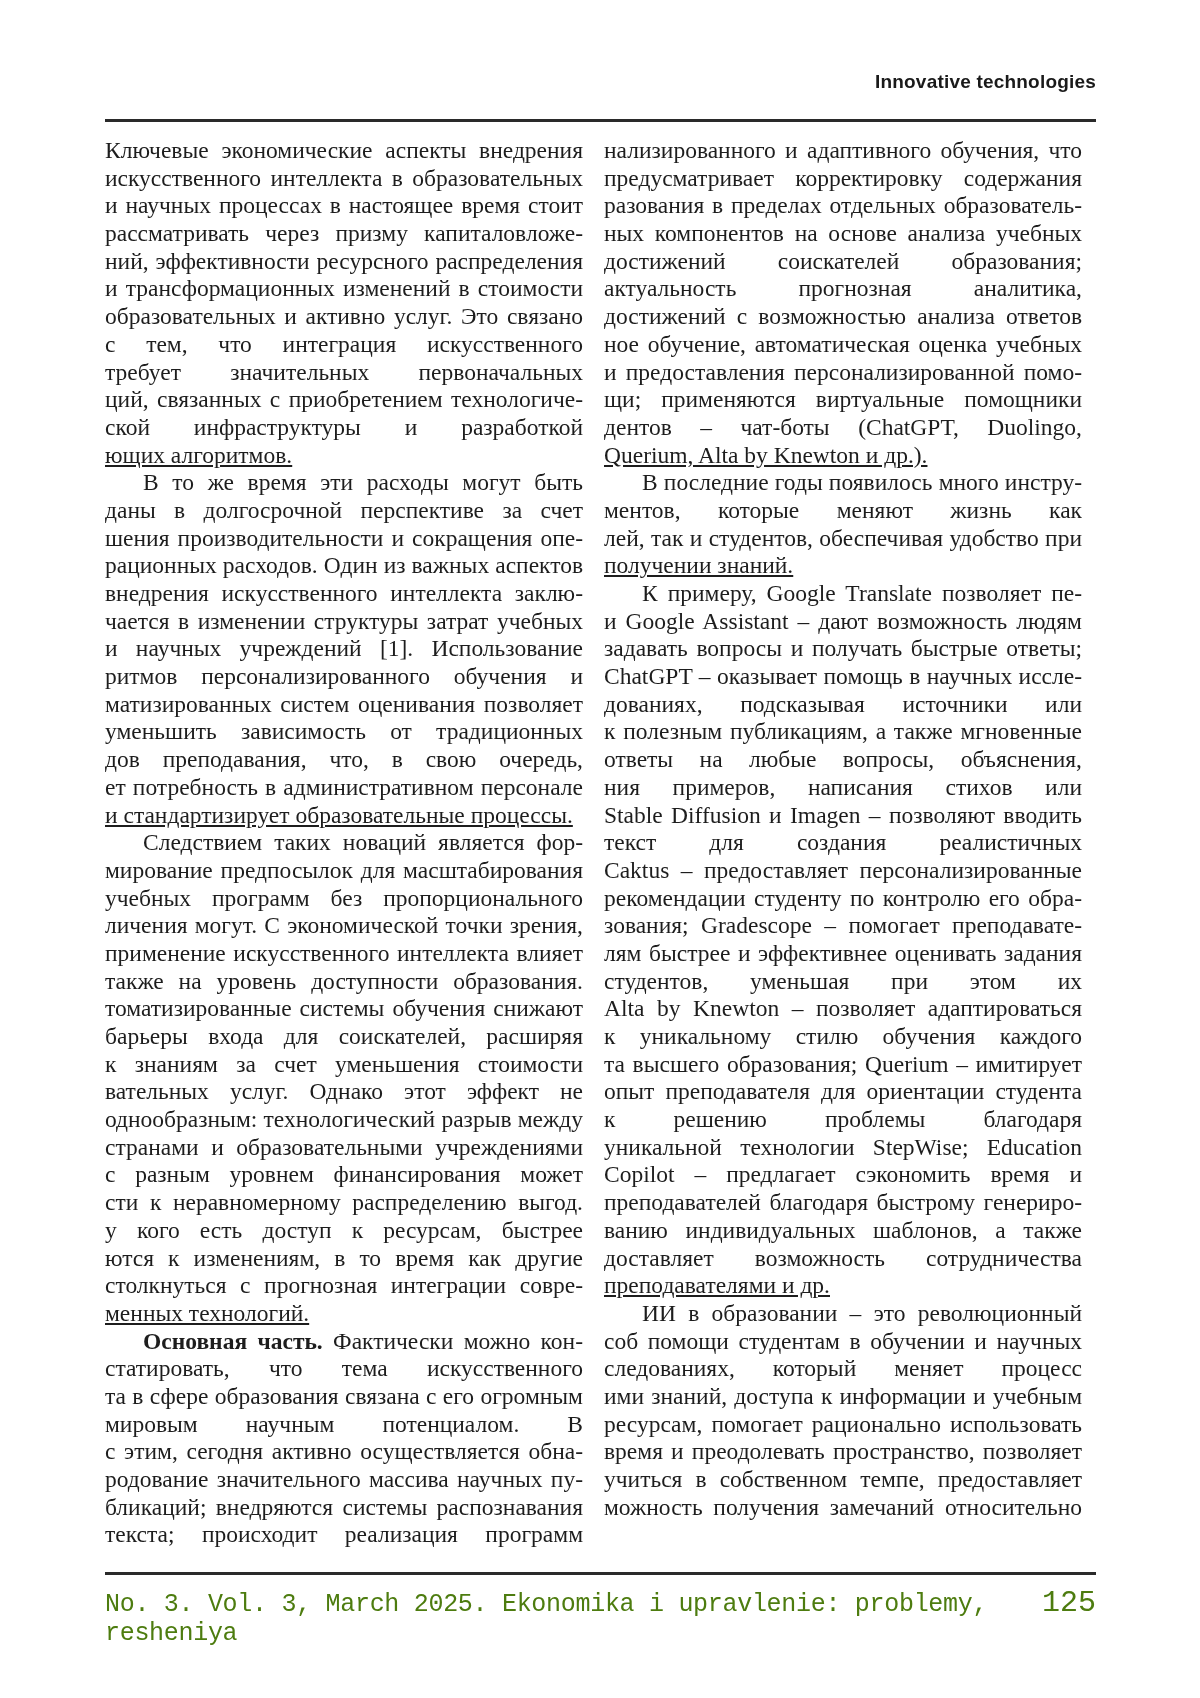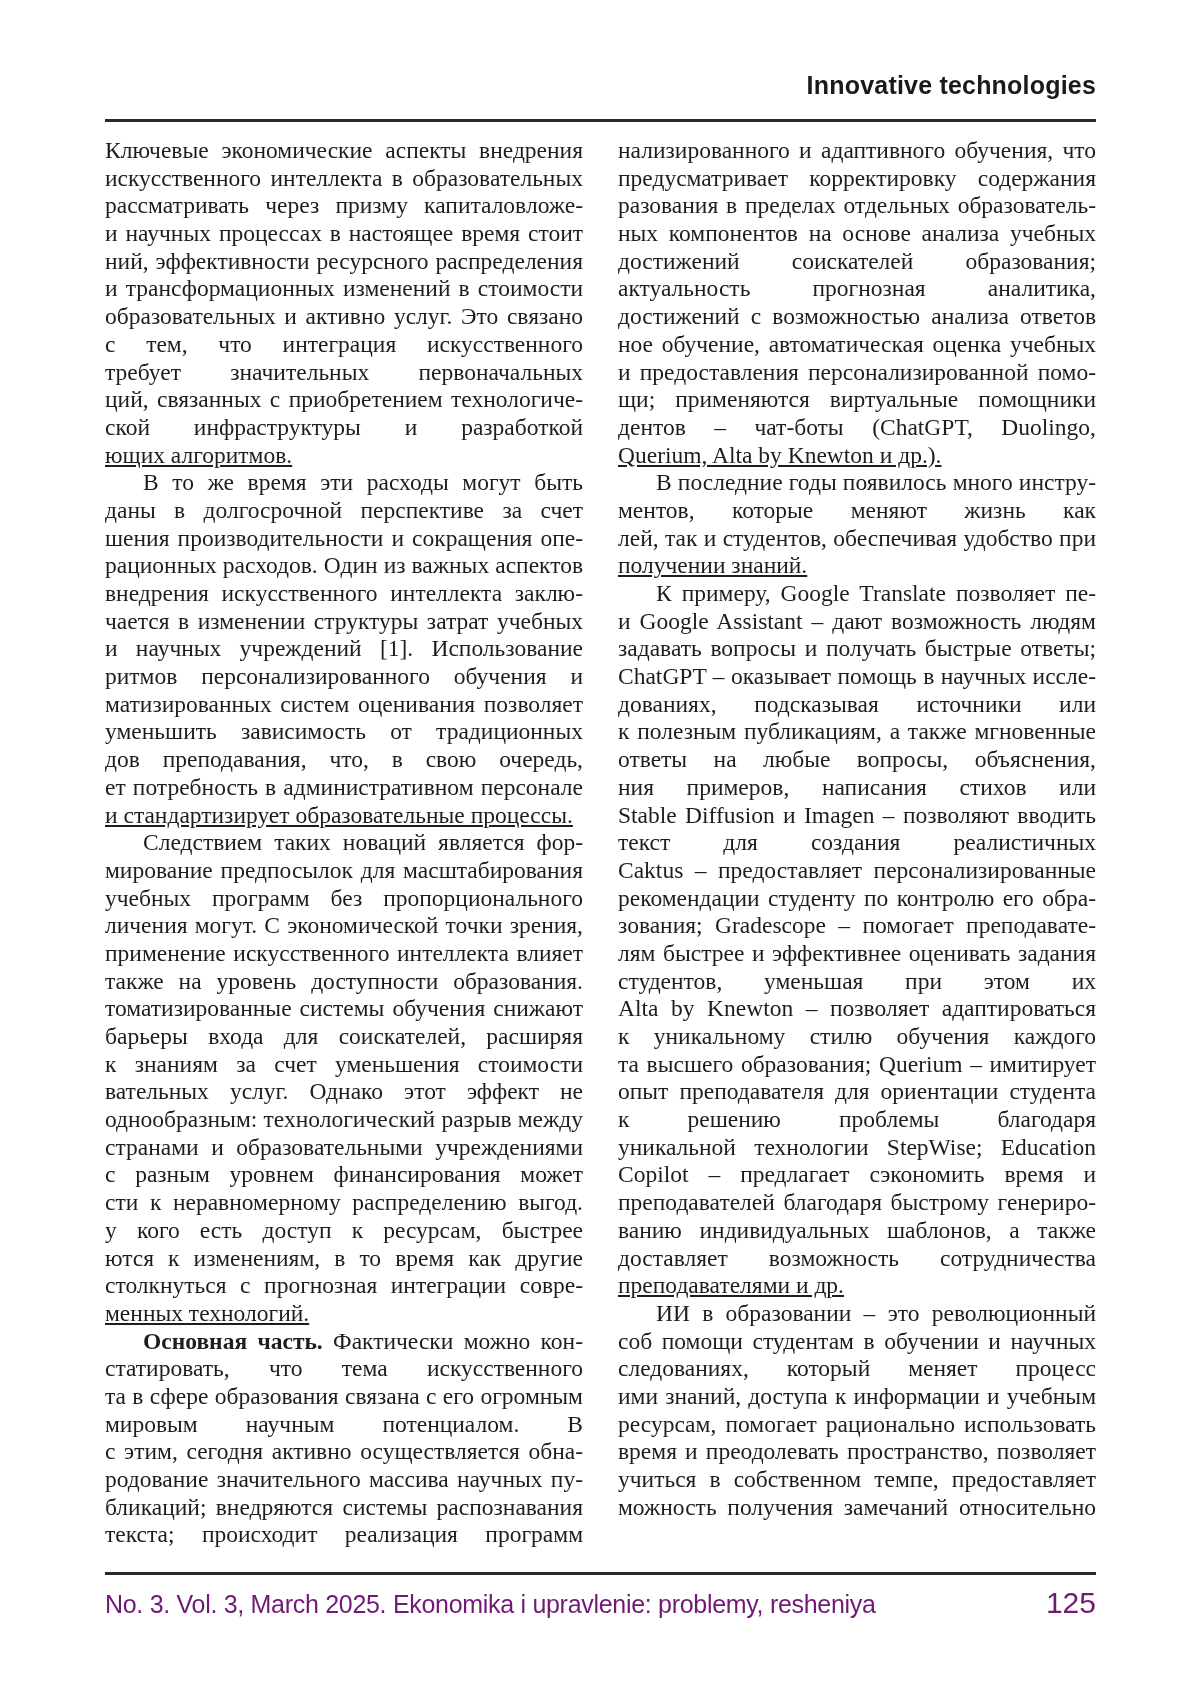--- a/index.html
+++ b/index.html
@@ -12,78 +12,78 @@
     overflow: hidden;
   }
   .page { position: absolute; inset: 0; }
 
   .header-title {
     position: absolute;
     top: 71px; left: 105px; width: 991px;
     text-align: right;
     font-family: "Liberation Sans", sans-serif;
     font-weight: 700;
-    font-size: 25px;
+    font-size: 19px;
     letter-spacing: 0.2px;
     color: #1a1a1a;
   }
   .rule {
     position: absolute; left: 105px; width: 991px; height: 3px;
     background: #2a2a2a;
   }
   .rule.top { top: 119px; }
   .rule.bottom { top: 1572px; }
 
   .body-cols {
     position: absolute;
     top: 137px; left: 105px; width: 991px;
     display: flex;
-    gap: 35px;
+    gap: 21px;
   }
   .col { width: 478px; font-size: 23.5px; }
 
   .paragraph { margin: 0; }
   .line {
     height: 27.7px;
     line-height: 27.7px;
     text-align: justify;
     text-align-last: justify;
     overflow: hidden;
     white-space: normal;
   }
   .line.endp { text-align-last: left; text-decoration: underline; }
   .line.indent { text-indent: 38px; }
   .line b { font-weight: 700; }
 
   .footer {
     position: absolute;
     top: 1586px; left: 105px; width: 991px;
     display: flex; justify-content: space-between; align-items: baseline;
-    font-family: Liberation Sans, sans-serif;
-    color: #701a75;
+    font-family: Liberation Mono, monospace;
+    color: #4d7c0f;
   }
   .journal-line { font-size: 25px; letter-spacing: -0.3px; }
   .page-number { font-size: 30px; }
 </style>
 </head>
 <body>
 
 <div class="page">
 
   <div class="header-title">Innovative technologies</div>
 
   <div class="rule top"></div>
 
   <div class="body-cols">
     <div class="col">
         <div class="paragraph">
           <div class="line">Ключевые экономические аспекты внедрения</div>
           <div class="line">искусственного интеллекта в образовательных</div>
+          <div class="line">и научных процессах в настоящее время стоит</div>
           <div class="line">рассматривать через призму капиталовложе-</div>
-          <div class="line">и научных процессах в настоящее время стоит</div>
           <div class="line">ний, эффективности ресурсного распределения</div>
           <div class="line">и трансформационных изменений в стоимости</div>
           <div class="line">образовательных и активно услуг. Это связано</div>
           <div class="line">с тем, что интеграция искусственного интеллекта</div>
           <div class="line">требует значительных первоначальных инвести-</div>
           <div class="line">ций, связанных с приобретением технологиче-</div>
           <div class="line">ской инфраструктуры и разработкой соответству-</div>
           <div class="line endp">ющих алгоритмов.</div>
         </div>
         <div class="paragraph">

